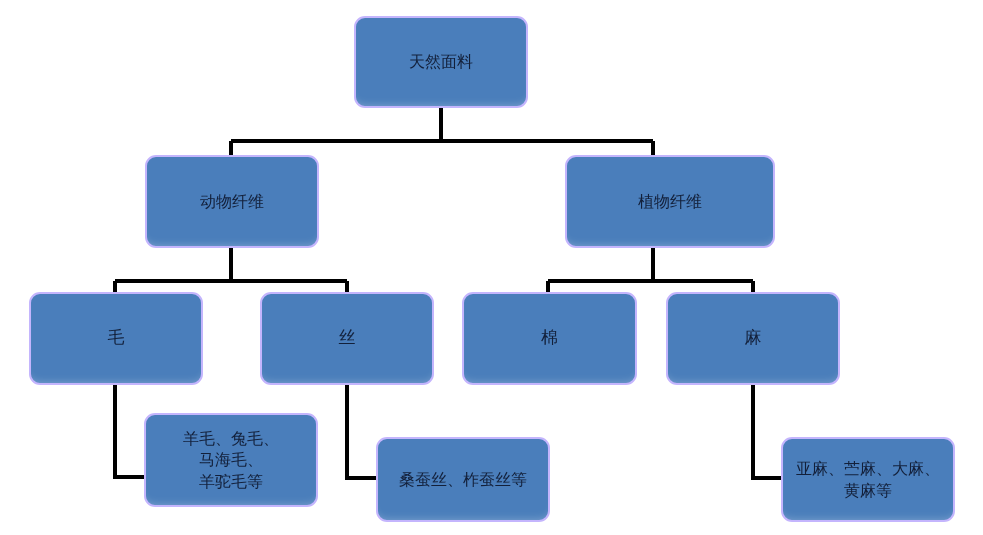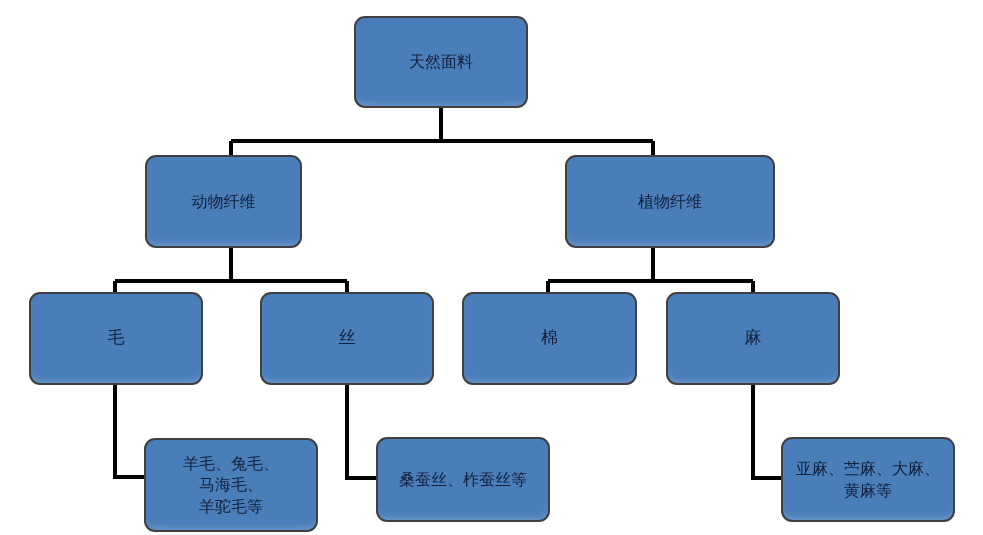--- a/index.html
+++ b/index.html
@@ -23,21 +23,21 @@
     left: 0;
     top: 0;
     width: 983px;
     height: 535px;
     pointer-events: none;
   }
   .node {
     position: absolute;
     box-sizing: border-box;
     background: #4a7ebb;
-    border: 2px solid #404040;
+    border: 2px solid #c4b5fd;
     border-radius: 11px;
     display: flex;
     align-items: center;
     justify-content: center;
     text-align: center;
     color: #13203a;
     line-height: 1.32;
     z-index: 2;
     box-shadow: inset 0 -7px 9px -7px rgba(255,255,255,0.30);
   }
@@ -79,21 +79,21 @@
       <path d="M 115 385 L 115 477 L 146 477"></path>
       <path d="M 347 385 L 347 478 L 378 478"></path>
       <path d="M 753 385 L 753 478 L 783 478"></path>
     </g>
   </svg>
 
   <div class="node lvl1" style="left:354px; top:16px; width:174px; height:92px;">
     <span class="label">天然面料</span>
   </div>
 
-  <div class="node lvl2" style="left:145px; top:155px; width:157px; height:93px;">
+  <div class="node lvl2" style="left:145px; top:155px; width:174px; height:93px;">
     <span class="label">动物纤维</span>
   </div>
 
   <div class="node lvl2" style="left:565px; top:155px; width:210px; height:93px;">
     <span class="label">植物纤维</span>
   </div>
 
   <div class="node lvl3" style="left:29px; top:292px; width:174px; height:93px;">
     <span class="label">毛</span>
   </div>
@@ -103,21 +103,21 @@
   </div>
 
   <div class="node lvl3" style="left:462px; top:292px; width:175px; height:93px;">
     <span class="label">棉</span>
   </div>
 
   <div class="node lvl3" style="left:666px; top:292px; width:174px; height:93px;">
     <span class="label">麻</span>
   </div>
 
-  <div class="node leaf" style="left:144px; top:438px; width:174px; height:94px;">
+  <div class="node leaf" style="left:144px; top:413px; width:174px; height:94px;">
     <span class="label">羊毛、兔毛、
 马海毛、
 羊驼毛等</span>
   </div>
 
   <div class="node leaf" style="left:376px; top:437px; width:174px; height:85px;">
     <span class="label">桑蚕丝、柞蚕丝等</span>
   </div>
 
   <div class="node leaf" style="left:781px; top:437px; width:174px; height:85px;">

